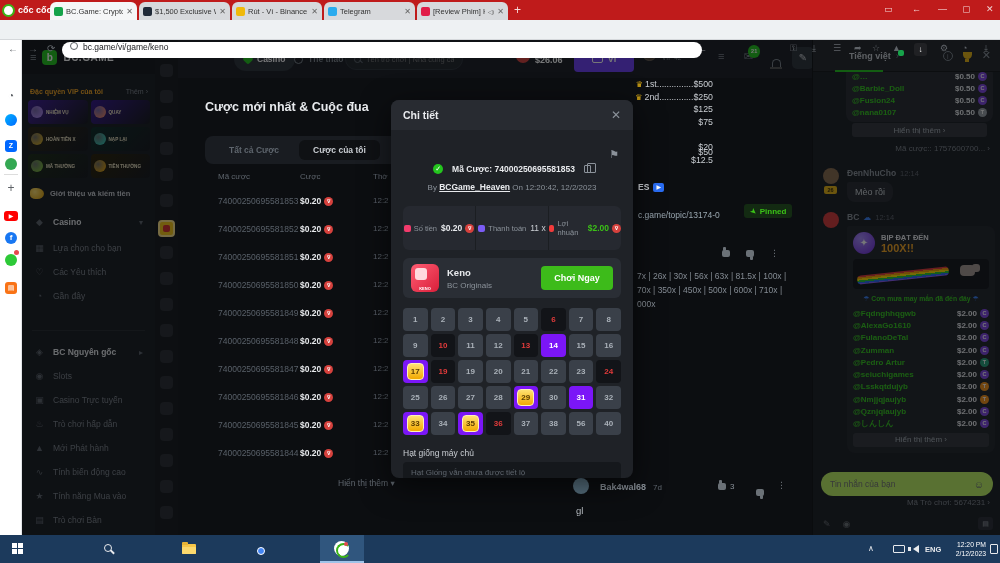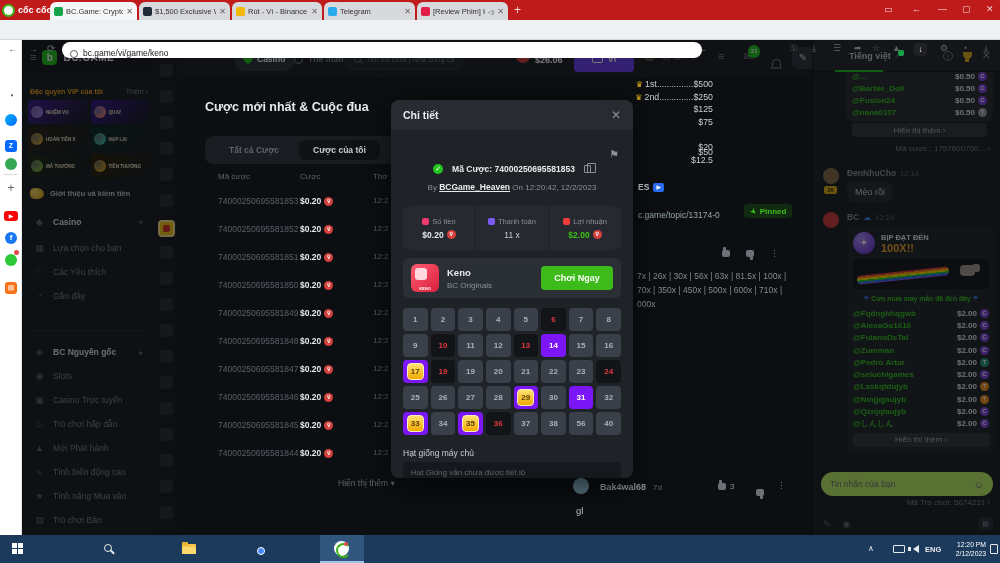--- a/index.html
+++ b/index.html
@@ -15,21 +15,21 @@
   .tab { top:2px; height:18px; border-radius:6px 6px 0 0; display:flex; align-items:center; padding:0 4px; gap:3px; overflow:hidden; }
   .tab.active { background:#f5f6f7; }
   .tab.inactive { background:#d7d9dc; }
   .fav { width:9px; height:9px; border-radius:2px; flex:0 0 auto; }
   .tab-title { font-size:7.5px; color:#333; white-space:nowrap; overflow:hidden; flex:1 1 auto; }
   .tab-x { font-size:8px; color:#666; flex:0 0 auto; }
   .newtab { top:3px; color:#f7dcdc; font-size:12px; }
   .winctl { top:4px; color:#f0d0d0; font-size:9px; }
   #addressbar { left:0; top:20px; width:1000px; height:20px; background:#eef1f3; z-index:60; border-bottom:1px solid #d5d8db; }
   .nav-ic { top:24px; color:#5f6368; font-size:10px; line-height:10px; }
-  #urlpill { left:62px; top:22px; width:640px; height:16px; background:#fff; border-radius:8px; display:flex; align-items:flex-end; padding:0 8px; gap:5px; }
+  #urlpill { left:62px; top:22px; width:640px; height:16px; background:#fff; border-radius:8px; display:flex; align-items:flex-start; padding:0 8px; gap:5px; }
   .url-lock { width:8px; height:8px; border:1px solid #5f6368; border-radius:50%; }
   #urltext { font-size:8.5px; color:#202124; }
   .ext-ic { top:23px; font-size:9px; color:#5f6368; }
   .shield-badge { width:6px; height:6px; background:#17a34a; border-radius:2px; position:absolute; right:-3px; bottom:-3px; }
   .darkbox { top:23px; width:13px; height:13px; background:#202124; border-radius:3px; color:#fff; font-size:8px; text-align:center; line-height:13px; }
 
   
   #leftrail { left:0; top:40px; width:22px; height:495px; background:#ffffff; border-right:1px solid #e3e5e8; z-index:45; }
   .rail-ic { left:0; width:22px; text-align:center; font-size:10px; color:#5f6368; }
   .circ { border-radius:50%; display:inline-block; }
@@ -139,21 +139,21 @@
   #modalhdr .x { color:#8b929a; font-size:12px; }
   #shareic { right:14px; top:48px; color:#8b929a; font-size:11px; position:absolute; }
   #betline { left:0; top:64px; width:242px; text-align:center; z-index:1; position:absolute; display:flex; justify-content:center; align-items:center; gap:9px; }
   .chk { width:10px; height:10px; background:#24c51e; border-radius:50%; color:#fff; font-size:7px; line-height:10px; text-align:center; }
   #betline .b { color:#e8eaed; font-weight:bold; font-size:8.5px; }
   .copyic { width:7px; height:8px; border:1.2px solid #8b929a; border-radius:1px; position:relative; }
   .copyic:before { content:""; position:absolute; left:2px; top:-3px; width:7px; height:8px; border:1.2px solid #8b929a; border-radius:1px; }
   #byline { left:0; top:82px; width:242px; text-align:center; position:absolute; color:#8b929a; font-size:8px; }
   #byline b { color:#e8eaed; font-size:8.5px; text-decoration:underline; }
   #stats { left:12px; top:106px; width:218px; height:44px; background:#262930; border-radius:6px; display:flex; position:absolute; }
-  .stat { flex:1; display:flex; flex-direction:column; align-items:center; justify-content:center; gap:4px; border-right:1px solid #1b1e22; }
+  .stat { flex:1; display:flex; flex-direction:row; align-items:center; justify-content:center; gap:4px; border-right:1px solid #1b1e22; }
   .stat:last-child { border-right:none; }
   .stat .l { display:flex; align-items:center; gap:3px; color:#8b929a; font-size:7.5px; }
   .stat .ic { width:7px; height:7px; border-radius:2px; }
   .stat .v { color:#e8eaed; font-weight:bold; font-size:8.5px; display:flex; align-items:center; gap:3px; }
   .stat .v.green { color:#3bc117; }
   .stat .v.plain { color:#c9cdd2; font-weight:normal; }
   #gamecard { left:12px; top:158px; width:218px; height:40px; background:#2a2e35; border-radius:6px; position:absolute; display:flex; align-items:center; padding:0 8px; gap:8px; }
   #kenoic { width:28px; height:28px; border-radius:6px; background:linear-gradient(135deg,#ff5d73,#d91f3a); position:relative; overflow:hidden; }
   #kenoic .kb { position:absolute; left:4px; top:4px; width:12px; height:12px; background:#ffd9de; border-radius:3px; }
   #kenoic .kt { position:absolute; left:0; bottom:1px; width:28px; text-align:center; color:#fff; font-size:4px; font-weight:bold; }

